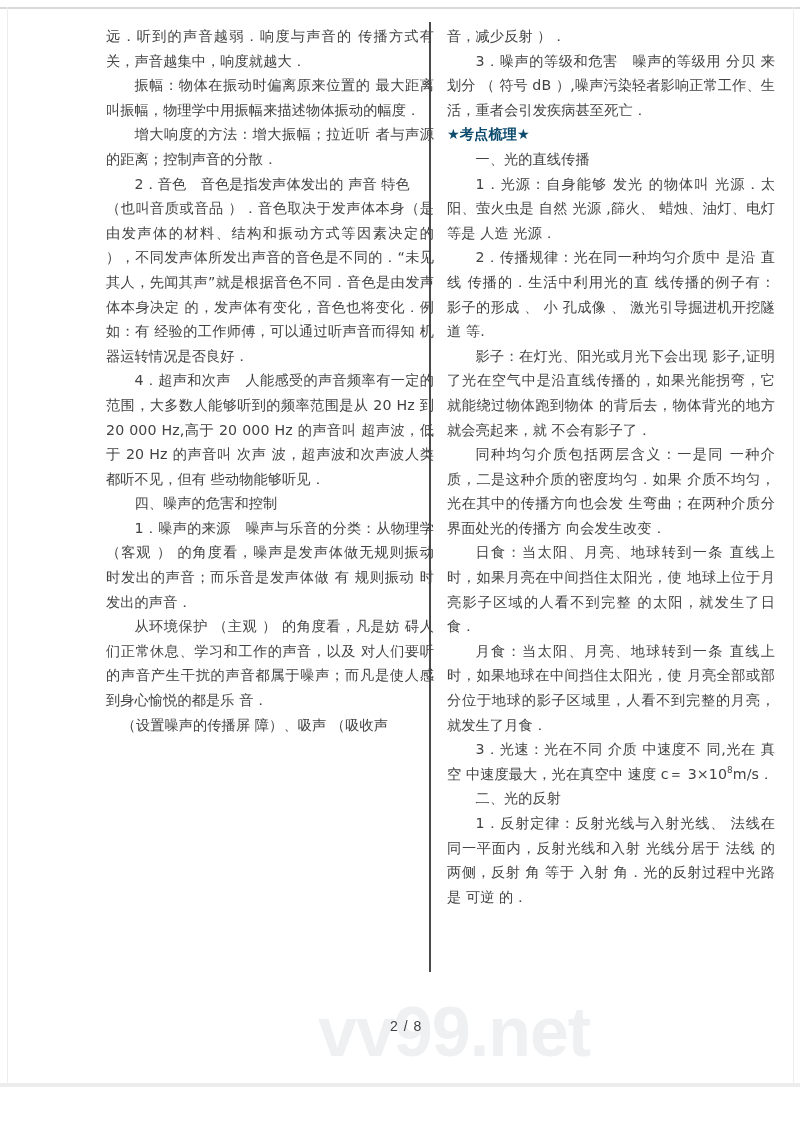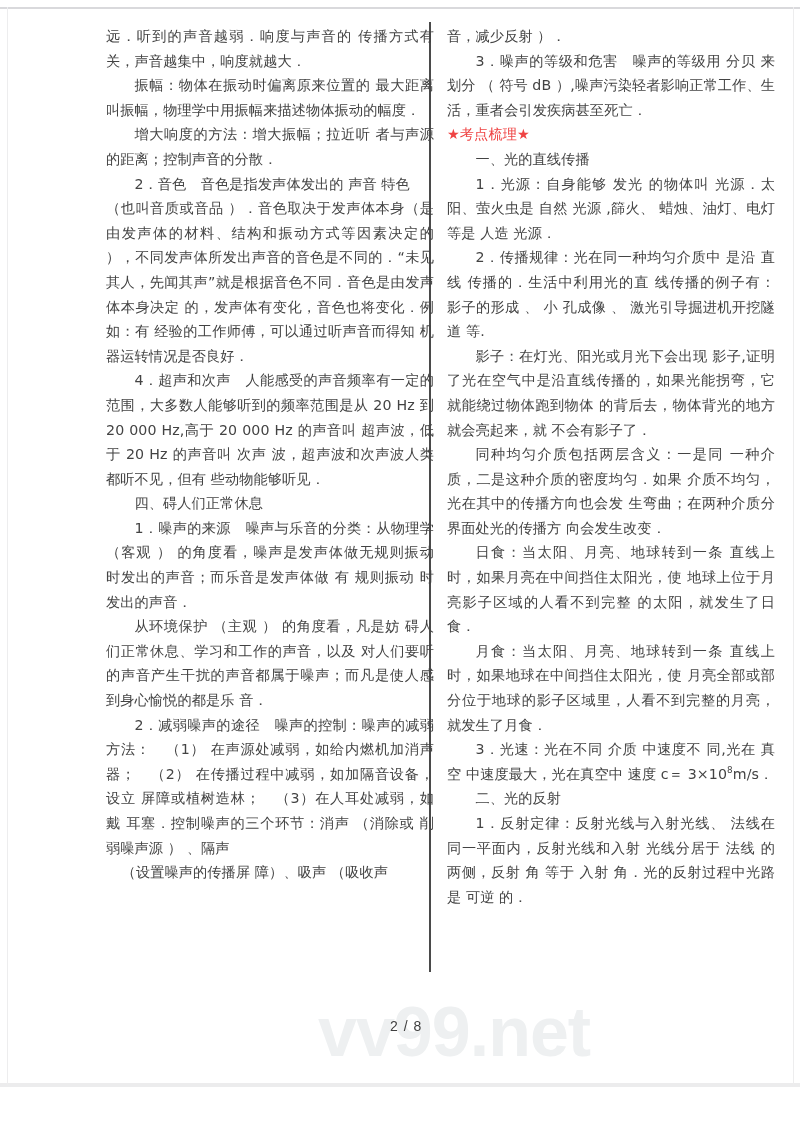--- a/index.html
+++ b/index.html
@@ -80,21 +80,21 @@
     height: 950px;
     background: #4a4a4a;
   }
 
   p {
     margin: 0;
     padding: 0;
   }
   .ind  { text-indent: 2em; }
   .noind { text-indent: 0; }
-  .bold { font-weight: normal; color: #ef4444; }
+  .bold { font-weight: bold; color: #0c4a6e; }
   .hang { padding-left: 1.1em; }
 
   sup {
     font-size: 0.62em;
     vertical-align: super;
     line-height: 0;
   }
 
   
   .watermark {
@@ -134,24 +134,23 @@
 
     <div class="divider"></div>
 
     <div class="col col-left">
       <p class="noind">远．听到的声音越弱．响度与声音的 传播方式有关，声音越集中，响度就越大．</p>
       <p class="ind">振幅：物体在振动时偏离原来位置的 最大距离　　叫振幅，物理学中用振幅来描述物体振动的幅度．</p>
       <p class="ind">增大响度的方法：增大振幅；拉近听 者与声源的距离；控制声音的分散．</p>
       <p class="ind">2．音色　音色是指发声体发出的 声音 特色</p>
       <p class="noind">（也叫音质或音品 ）．音色取决于发声体本身（是由发声体的材料、结构和振动方式等因素决定的 ），不同发声体所发出声音的音色是不同的．“未见其人，先闻其声”就是根据音色不同．音色是由发声体本身决定 的，发声体有变化，音色也将变化．例如：有 经验的工作师傅，可以通过听声音而得知 机器运转情况是否良好．</p>
       <p class="ind">4．超声和次声　人能感受的声音频率有一定的范围，大多数人能够听到的频率范围是从 20 Hz 到 20 000 Hz,高于 20 000 Hz 的声音叫 超声波，低于 20 Hz 的声音叫 次声 波，超声波和次声波人类都听不见，但有 些动物能够听见．</p>
-      <p class="ind">四、碍人们正常休息</p>
+      <p class="ind">四、噪声的危害和控制</p>
       <p class="ind">1．噪声的来源　噪声与乐音的分类：从物理学 （客观 ） 的角度看，噪声是发声体做无规则振动 时发出的声音；而乐音是发声体做 有 规则振动 时发出的声音．</p>
       <p class="ind">从环境保护 （主观 ） 的角度看，凡是妨 碍人们正常休息、学习和工作的声音，以及 对人们要听的声音产生干扰的声音都属于噪声；而凡是使人感到身心愉悦的都是乐 音．</p>
-      <p class="ind">2．减弱噪声的途径　噪声的控制：噪声的减弱方法：　（1） 在声源处减弱，如给内燃机加消声器；　（2） 在传播过程中减弱，如加隔音设备，设立 屏障或植树造林；　（3）在人耳处减弱，如戴 耳塞．控制噪声的三个环节：消声 （消除或 削弱噪声源 ） 、隔声</p>
       <p class="hang noind">（设置噪声的传播屏 障）、吸声 （吸收声</p>
     </div>
 
     <div class="col col-right">
       <p class="noind">音，减少反射 ）．</p>
       <p class="ind">3．噪声的等级和危害　噪声的等级用 分贝 来划分 （ 符号 dB ）,噪声污染轻者影响正常工作、生活，重者会引发疾病甚至死亡．</p>
       <p class="noind bold">★考点梳理★</p>
       <p class="ind">一、光的直线传播</p>
       <p class="ind">1．光源：自身能够 发光 的物体叫 光源．太阳、萤火虫是 自然 光源 ,篩火、 蜡烛、油灯、电灯等是 人造 光源．</p>
       <p class="ind">2．传播规律：光在同一种均匀介质中 是沿 直线 传播的．生活中利用光的直 线传播的例子有：　影子的形成 、 小 孔成像 、 激光引导掘进机开挖隧道 等.</p>

